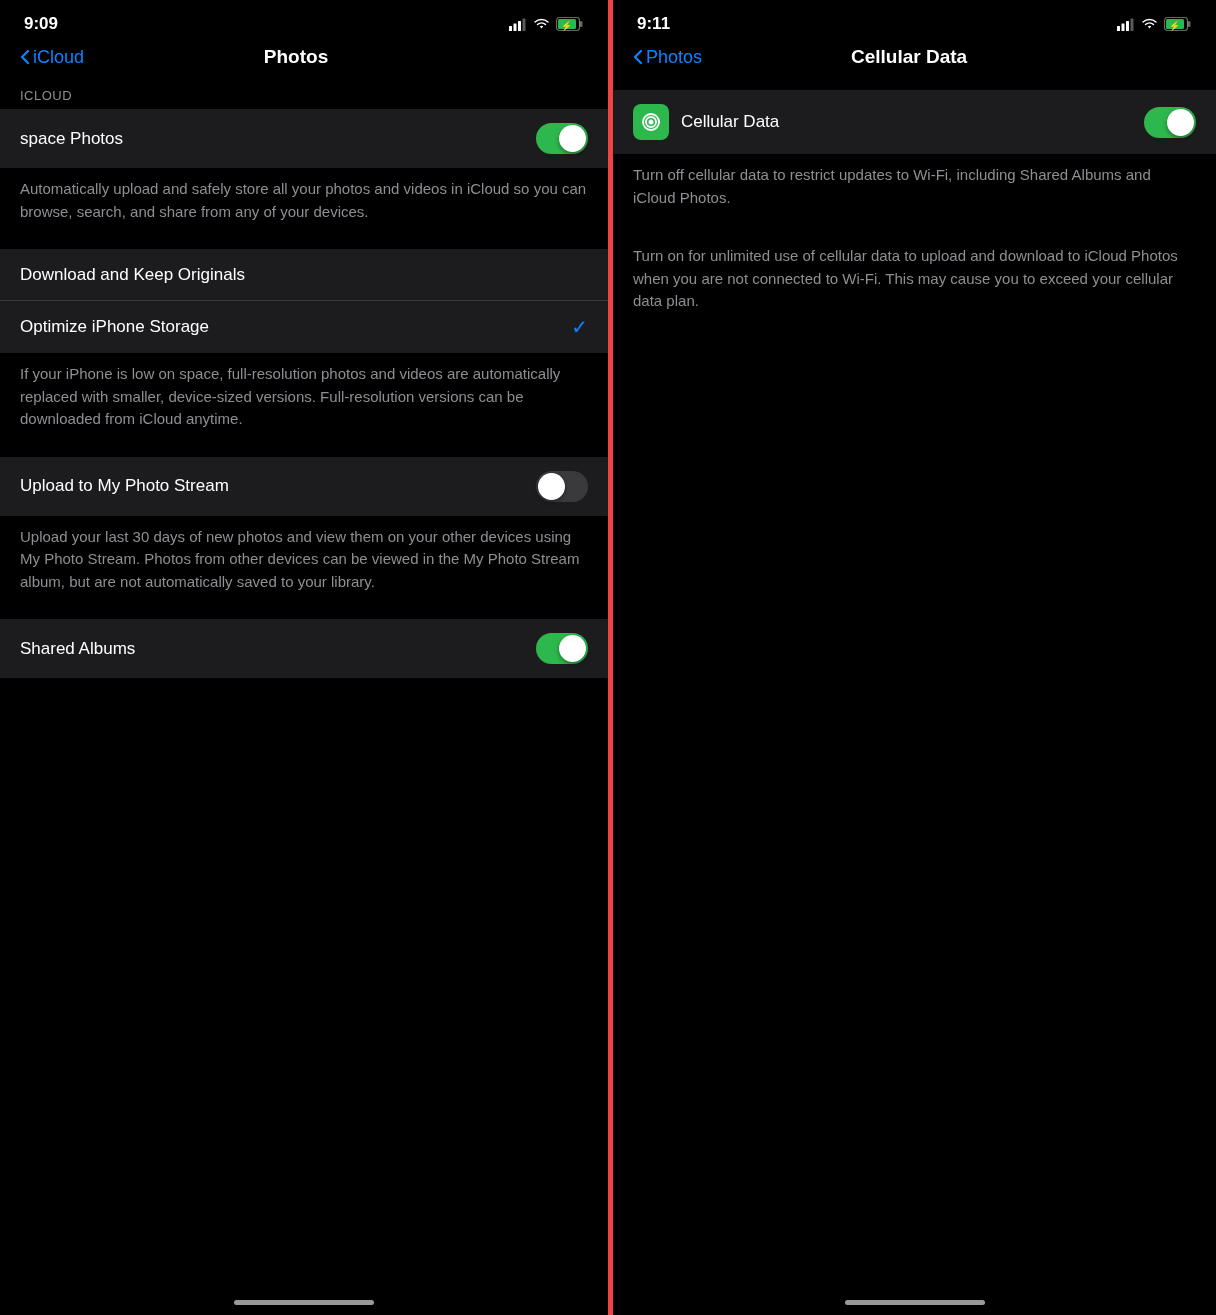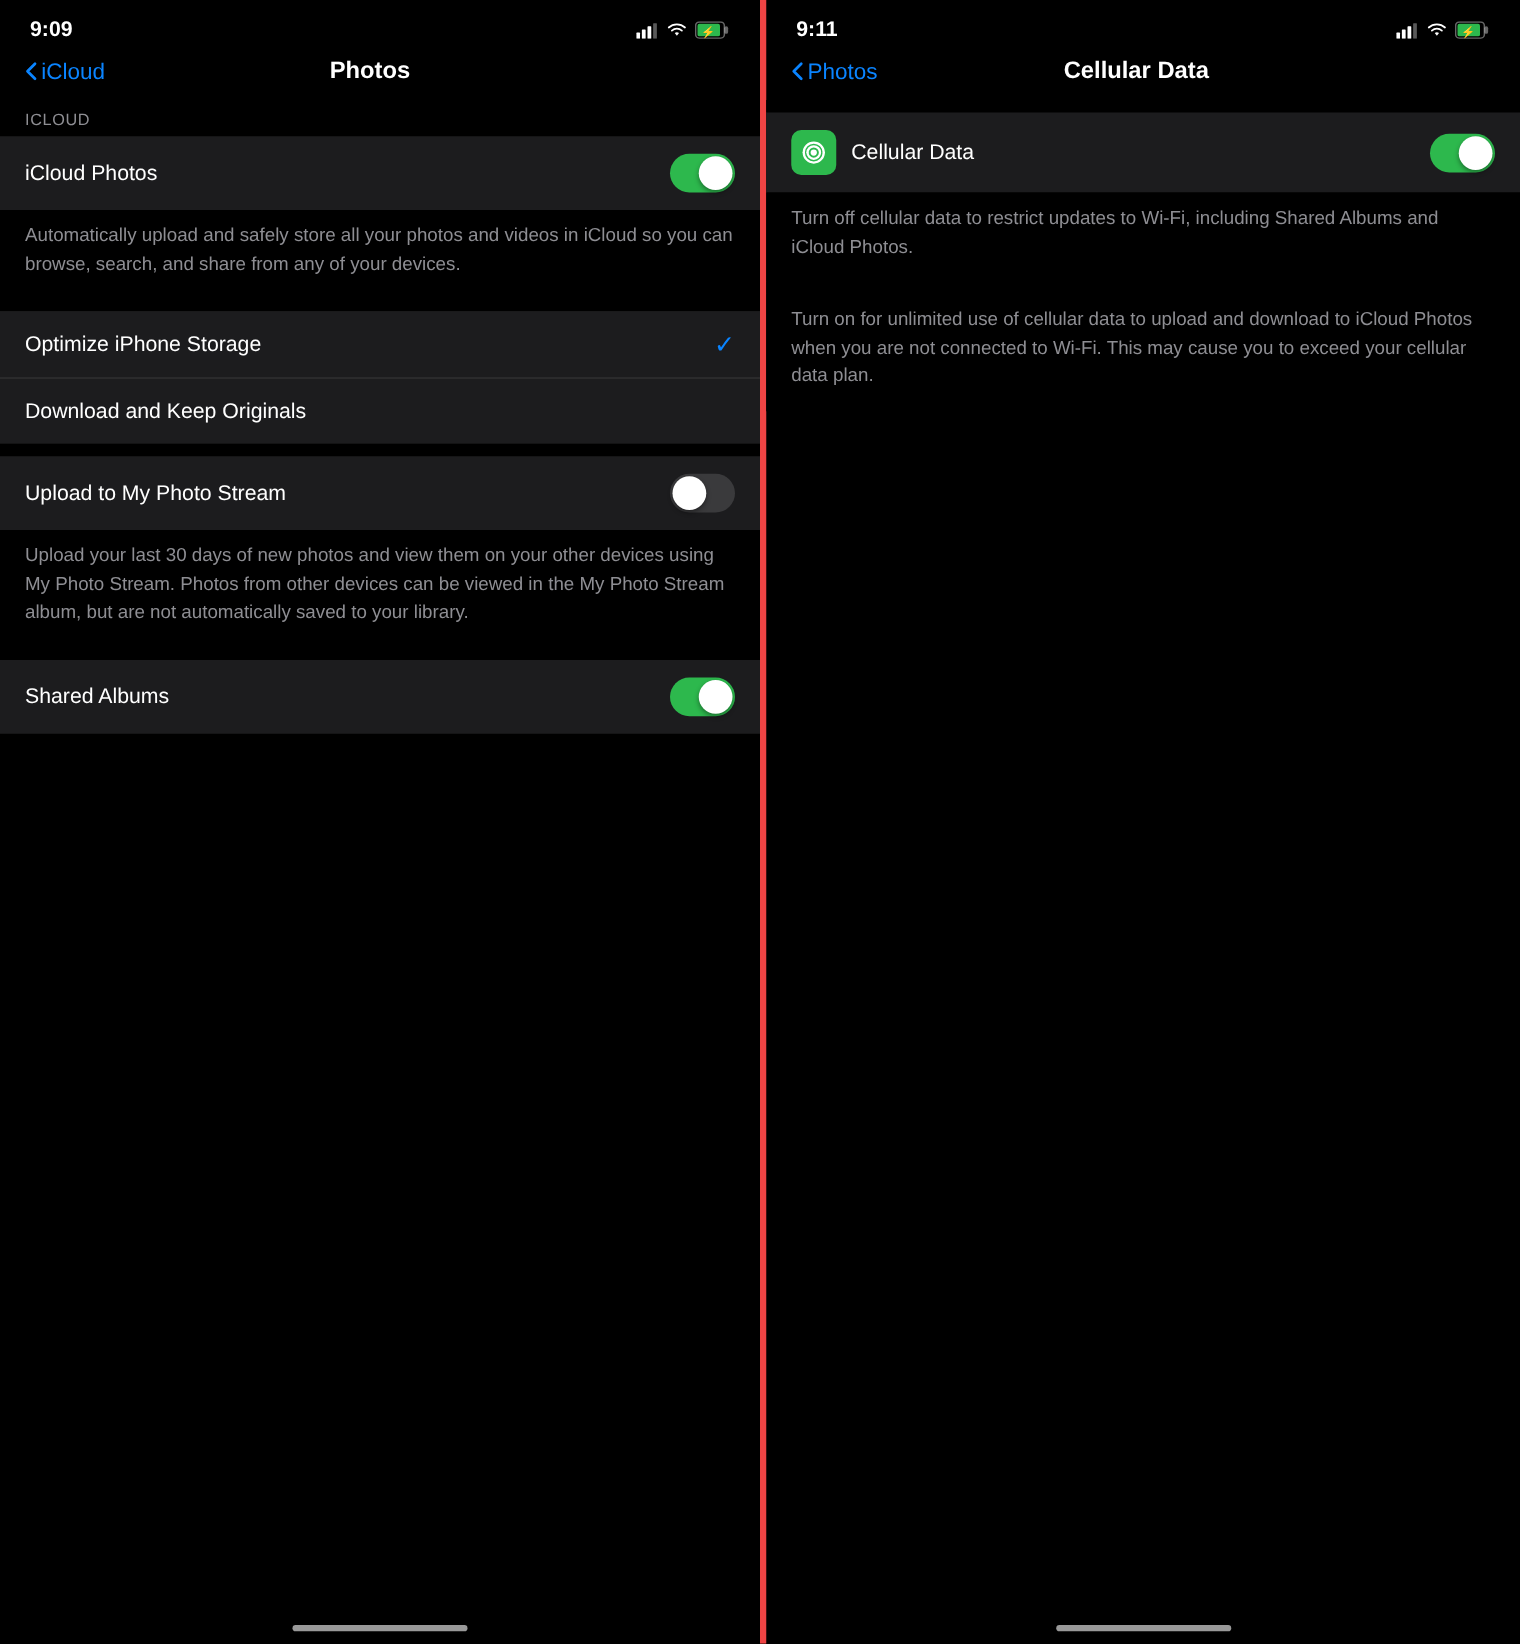--- a/index.html
+++ b/index.html
@@ -226,40 +226,43 @@
       <span>iCloud</span>
     </a>
     <span class="nav-title">Photos</span>
     <div class="nav-spacer"></div>
   </div>
 
   <div class="section-label">ICLOUD</div>
 
   <div class="settings-group">
     <div class="settings-row">
-      <span class="row-label">iCloud Photos</span>
+      <span class="row-label">space Photos</span>
       <div class="toggle on">
         <div class="toggle-thumb"></div>
       </div>
     </div>
   </div>
   <div class="description-block">
     <span class="description-text">Automatically upload and safely store all your photos and videos in iCloud so you can browse, search, and share from any of your devices.</span>
   </div>
 
   <div class="group-divider"></div>
 
   <div class="settings-group">
     <div class="settings-row">
+      <span class="row-label">Download and Keep Originals</span>
+    </div>
+    <div class="settings-row">
       <span class="row-label">Optimize iPhone Storage</span>
       <span class="checkmark">✓</span>
     </div>
-    <div class="settings-row">
-      <span class="row-label">Download and Keep Originals</span>
-    </div>
+  </div>
+  <div class="description-block">
+    <span class="description-text">If your iPhone is low on space, full-resolution photos and videos are automatically replaced with smaller, device-sized versions. Full-resolution versions can be downloaded from iCloud anytime.</span>
   </div>
 
   <div class="group-divider"></div>
 
   <div class="settings-group">
     <div class="settings-row">
       <span class="row-label">Upload to My Photo Stream</span>
       <div class="toggle off">
         <div class="toggle-thumb"></div>
       </div>

